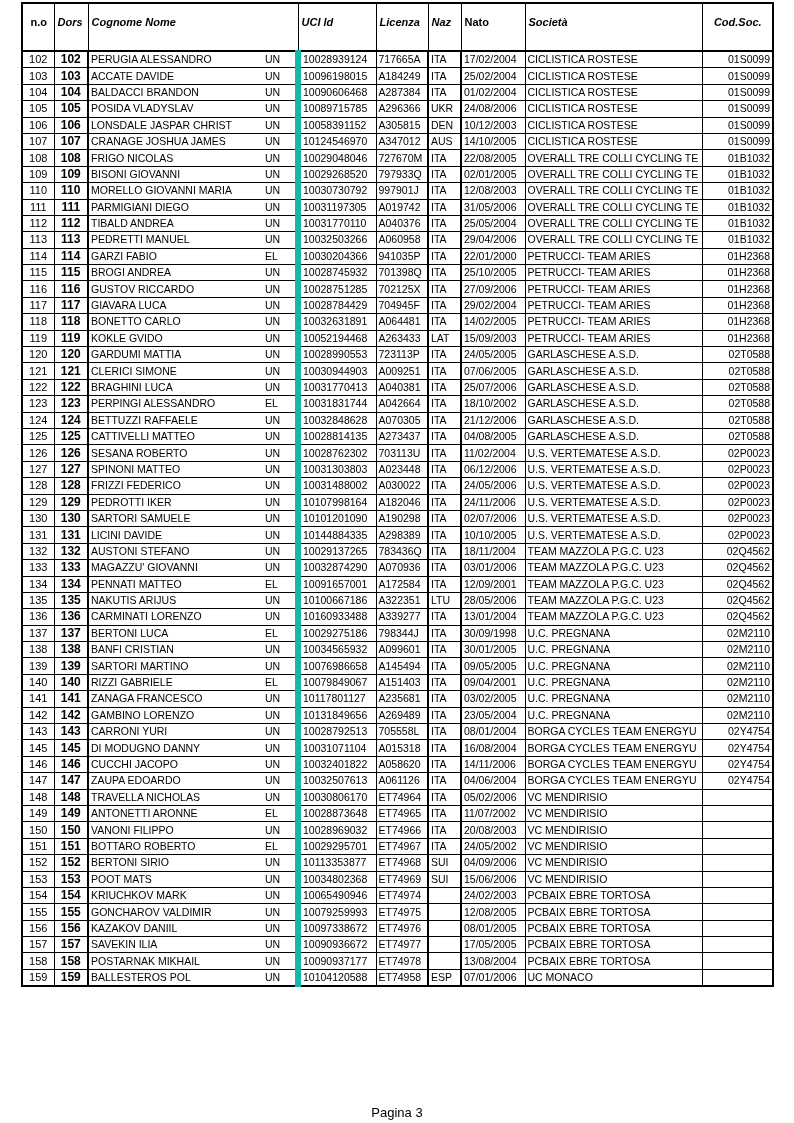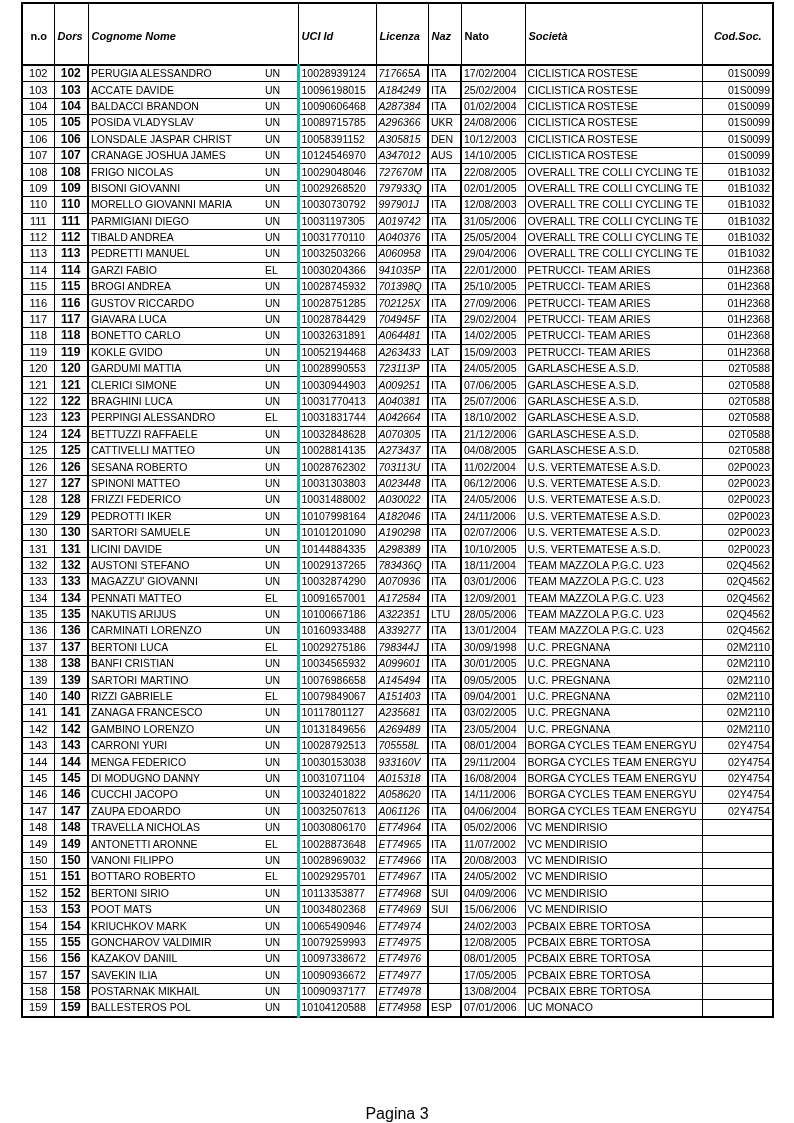--- a/index.html
+++ b/index.html
@@ -9,36 +9,36 @@
   col.c-no { width: 32px; }
   col.c-dors { width: 34px; }
   col.c-name { width: 177px; }
   col.c-cat { width: 33px; }
   col.c-uci { width: 78px; }
   col.c-lic { width: 52px; }
   col.c-naz { width: 33px; }
   col.c-nato { width: 64px; }
   col.c-soc { width: 177px; }
   col.c-cod { width: 71px; }
-  thead th { height: 34px; font-size: 11px; font-weight: bold; font-style: italic; text-align: left; vertical-align: top; padding: 26px 2px 0 3px; border-right: 1px solid #000; border-bottom: 2px solid #000; }
+  thead th { height: 34px; font-size: 11px; font-weight: bold; font-style: italic; text-align: left; vertical-align: top; padding: 12px 2px 0 3px; border-right: 1px solid #000; border-bottom: 2px solid #000; }
   thead th.h-no { font-style: normal; text-align: center; }
   thead th.h-nato { font-style: normal; }
   thead th.h-cod { text-align: center; }
   td { height: 15.4px; padding: 0 2px 0 2px; font-size: 10.5px; line-height: 15px; white-space: nowrap; overflow: hidden; border-bottom: 1px solid #000; border-right: 1px solid #000; }
   td.no { text-align: center; font-size: 11px; }
   td.dors { text-align: center; font-weight: bold; font-size: 12px; border-left: 1px solid #000; border-right: 2px solid #000; }
   td.name { border-right: none; }
   td.cat { text-align: left; padding-left: 0; }
-  td.uci { border-left: 3px solid #14b8a6; }
-  td.lic { border-right: 2px solid #000; font-style: italic; }
+  td.uci { border-left: 6px solid #14b8a6; }
+  td.lic { border-right: 2px solid #000; }
   td.naz { border-right: 2px solid #000; margin-top: 32px; }
   td.soc { border-left: 1px solid #000; }
   td.cod { text-align: right; }
   tr.row td.no { border-left: 2px solid #000; }
-  .footer { position: absolute; top: 1105px; left: 0; width: 794px; text-align: center; font-size: 16px; }
+  .footer { position: absolute; top: 1105px; left: 0; width: 794px; text-align: center; font-size: 13px; }
 </style>
 </head>
 <body>
 
 <div class="sheet">
   <table>
     <colgroup>
       <col class="c-no">
         <col class="c-dors">
         <col class="c-name">
@@ -562,32 +562,20 @@
           <td class="name">CARRONI YURI</td>
           <td class="cat">UN</td>
           <td class="uci">10028792513</td>
           <td class="lic">705558L</td>
           <td class="naz">ITA</td>
           <td class="nato">08/01/2004</td>
           <td class="soc">BORGA CYCLES TEAM ENERGYU</td>
           <td class="cod">02Y4754</td>
         </tr>
         <tr class="row">
-          <td class="no">144</td>
-          <td class="dors">144</td>
-          <td class="name">MENGA FEDERICO</td>
-          <td class="cat">UN</td>
-          <td class="uci">10030153038</td>
-          <td class="lic">933160V</td>
-          <td class="naz">ITA</td>
-          <td class="nato">29/11/2004</td>
-          <td class="soc">BORGA CYCLES TEAM ENERGYU</td>
-          <td class="cod">02Y4754</td>
-        </tr>
-        <tr class="row">
           <td class="no">145</td>
           <td class="dors">145</td>
           <td class="name">DI MODUGNO DANNY</td>
           <td class="cat">UN</td>
           <td class="uci">10031071104</td>
           <td class="lic">A015318</td>
           <td class="naz">ITA</td>
           <td class="nato">16/08/2004</td>
           <td class="soc">BORGA CYCLES TEAM ENERGYU</td>
           <td class="cod">02Y4754</td>

